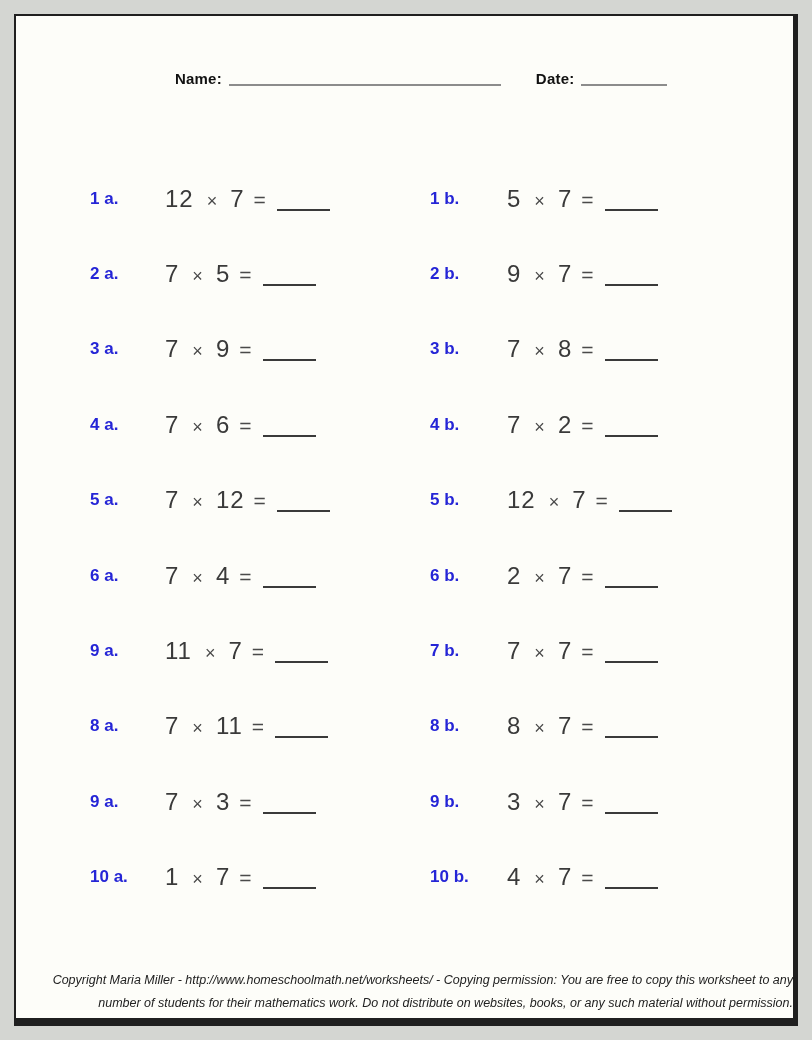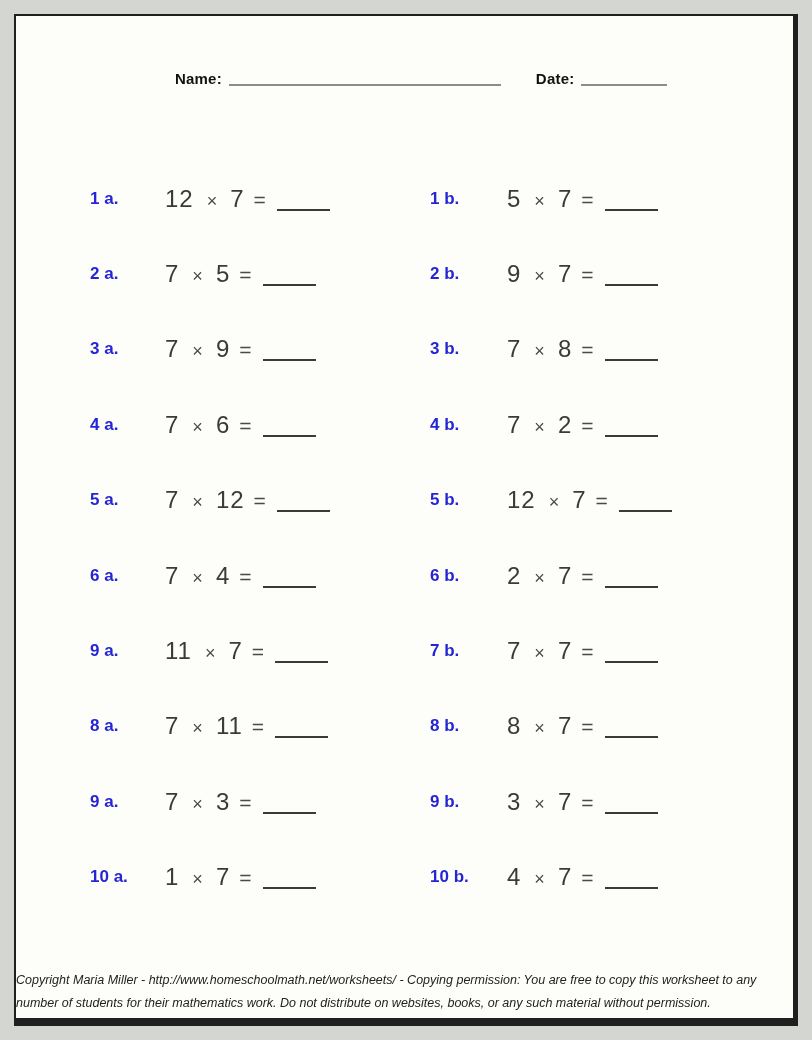--- a/index.html
+++ b/index.html
@@ -104,21 +104,21 @@
   .answer-blank{
     display:inline-block;
     width:53px;
     border-bottom:2px solid var(--text-dark);
     transform:translateY(4px);
   }
   
   .footer{
     position:absolute;
     left:0;right:0;bottom:3px;
-    text-align:left;
+    text-align:right;
     font-style:italic;
     font-size:12.5px;
     line-height:1.85;
     color:#222;
   }
 </style>
 </head>
 <body>
 
 <div class="page">

